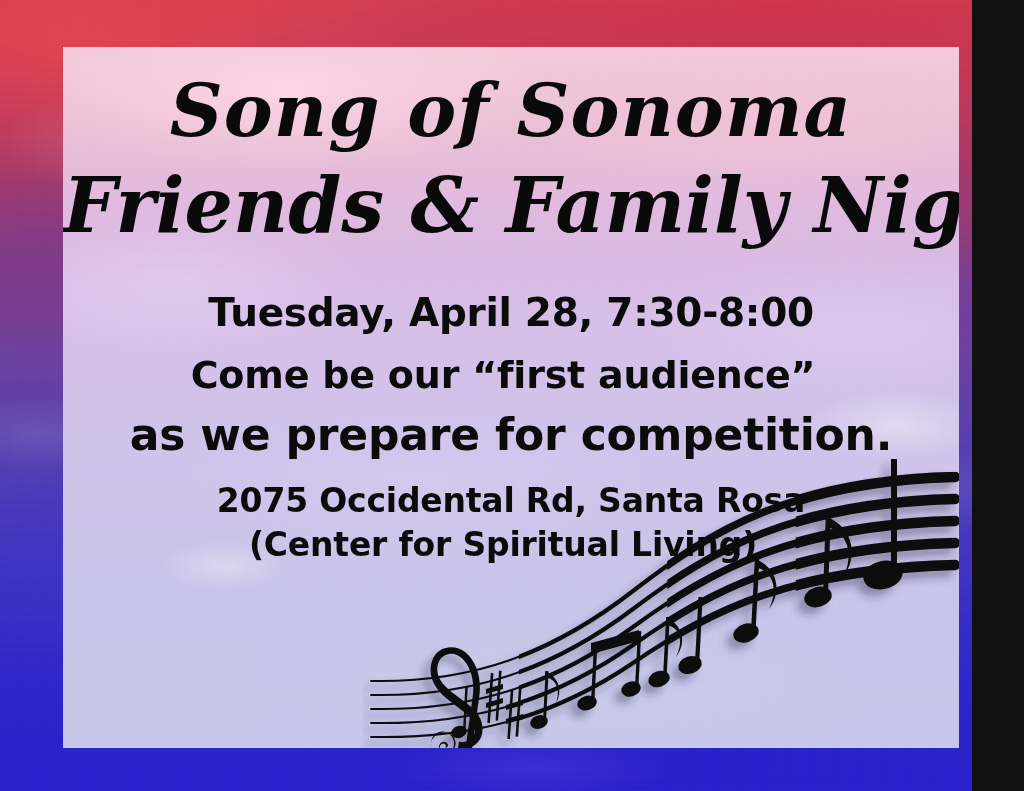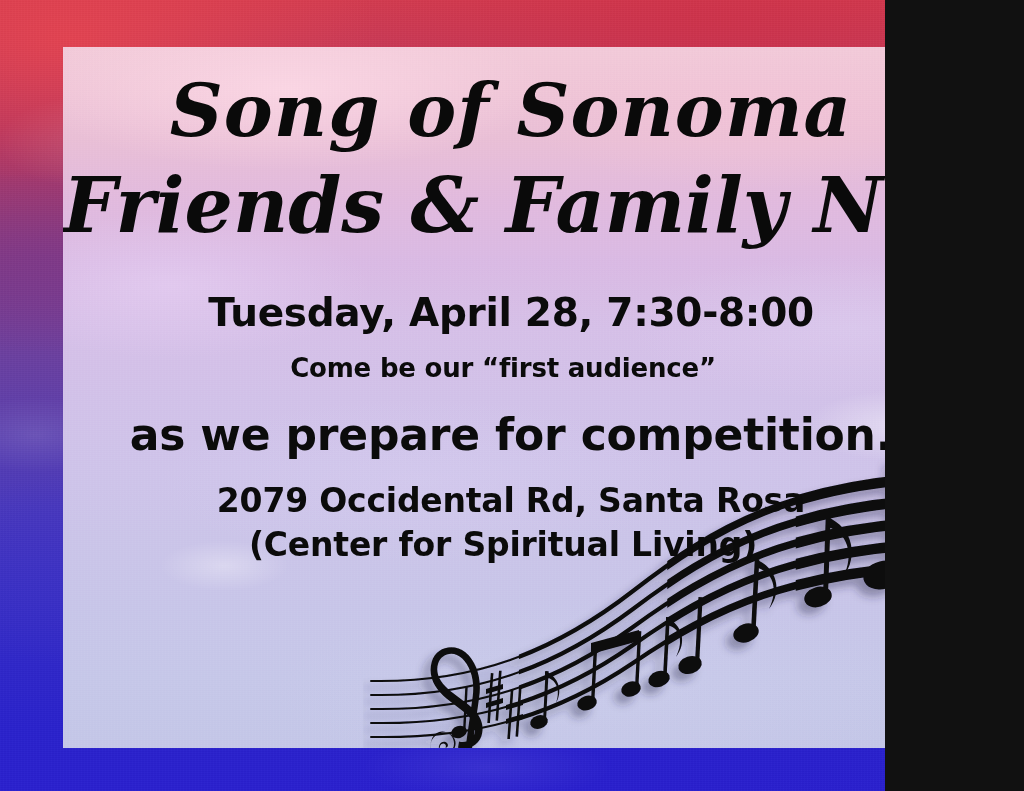--- a/index.html
+++ b/index.html
@@ -3,21 +3,21 @@
 <meta charset="utf-8">
 <title>Song of Sonoma Flyer</title>
 <style>
   html, body {
     margin: 0;
     padding: 0;
     background: #111;
   }
   #poster {
     position: relative;
-    width: 885px;
+    width: 972px;
     height: 791px;
     overflow: hidden;
     font-family: "Liberation Sans", sans-serif;
   }
 
   
   .frame-base {
     position: absolute;
     inset: 0;
     background:
@@ -161,21 +161,21 @@
     position: absolute;
     left: 0; right: 0;
     top: 243px;
     font-size: 39px;
     letter-spacing: -0.3px;
   }
   #invite-line-1 {
     position: absolute;
     left: 0; right: 16px;
     top: 306px;
-    font-size: 26px;
+    font-size: 38px;
     letter-spacing: -0.2px;
   }
   #invite-line-2 {
     position: absolute;
     left: 0; right: 0;
     top: 362px;
     font-size: 44px;
     letter-spacing: -0.2px;
   }
   #address-line-1 {
@@ -370,18 +370,18 @@
 
     <div id="text-block">
       <div id="title-line-1" class="script">Song of Sonoma</div>
       <div id="title-line-2" class="script">Friends &amp; Family Night</div>
 
       <div id="date-line" class="body-txt">Tuesday, April 28, 7:30-8:00</div>
 
       <div id="invite-line-1" class="body-txt">Come be our “first audience”</div>
       <div id="invite-line-2" class="body-txt">as we prepare for competition.</div>
 
-      <div id="address-line-1" class="body-txt">2079 Occidental Rd, Santa Rosa</div>
+      <div id="address-line-1" class="body-txt">2075 Occidental Rd, Santa Rosa</div>
       <div id="address-line-2" class="body-txt">(Center for Spiritual Living)</div>
     </div>
 
   </div>
 </div>
 
 </body></html>

